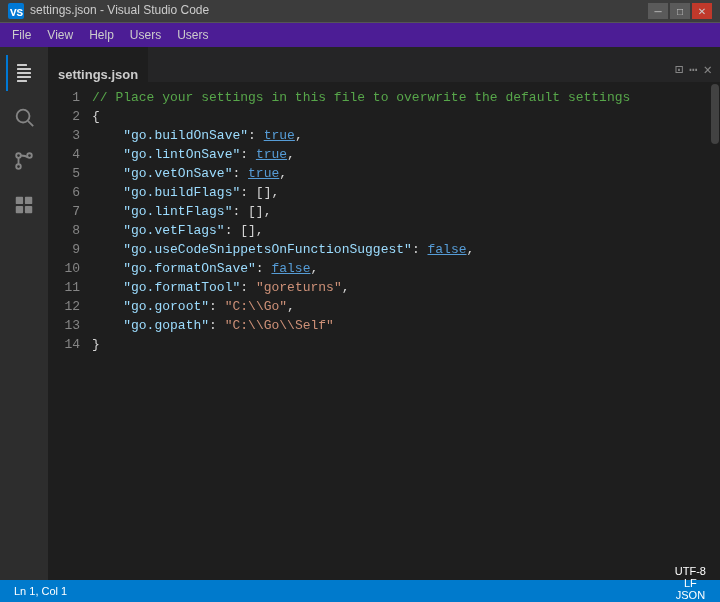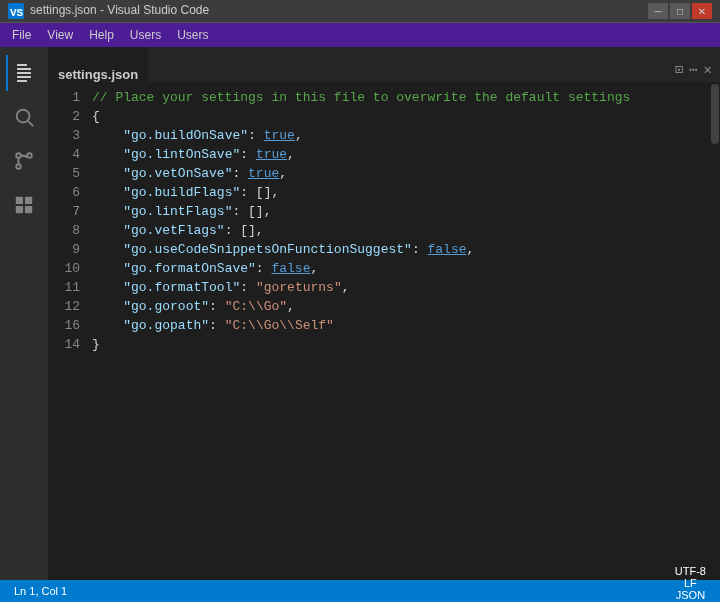--- a/index.html
+++ b/index.html
@@ -316,21 +316,21 @@
         <div>3</div>
         <div>4</div>
         <div>5</div>
         <div>6</div>
         <div>7</div>
         <div>8</div>
         <div>9</div>
         <div>10</div>
         <div>11</div>
         <div>12</div>
-        <div>16</div>
+        <div>13</div>
         <div>14</div>
       </div>
       <div id="code-area"><span class="code-line comment">// Place your settings in this file to overwrite the default settings</span><span class="code-line bracket">{</span><span class="code-line">    <span class="key">"go.buildOnSave"</span><span class="colon">:</span> <span class="bool">true</span>,</span><span class="code-line">    <span class="key">"go.lintOnSave"</span><span class="colon">:</span> <span class="bool">true</span>,</span><span class="code-line">    <span class="key">"go.vetOnSave"</span><span class="colon">:</span> <span class="bool">true</span>,</span><span class="code-line">    <span class="key">"go.buildFlags"</span><span class="colon">:</span> [],</span><span class="code-line">    <span class="key">"go.lintFlags"</span><span class="colon">:</span> [],</span><span class="code-line">    <span class="key">"go.vetFlags"</span><span class="colon">:</span> [],</span><span class="code-line">    <span class="key">"go.useCodeSnippetsOnFunctionSuggest"</span><span class="colon">:</span> <span class="bool">false</span>,</span><span class="code-line">    <span class="key">"go.formatOnSave"</span><span class="colon">:</span> <span class="bool">false</span>,</span><span class="code-line">    <span class="key">"go.formatTool"</span><span class="colon">:</span> <span class="string">"goreturns"</span>,</span><span class="code-line">    <span class="key">"go.goroot"</span><span class="colon">:</span> <span class="string">"C:\\Go"</span>,</span><span class="code-line">    <span class="key">"go.gopath"</span><span class="colon">:</span> <span class="string">"C:\\Go\\Self"</span></span><span class="code-line bracket">}</span></div>
       <div id="scrollbar">
         <div id="scrollbar-thumb"></div>
       </div>
     </div>
 
   </div>
 </div>

